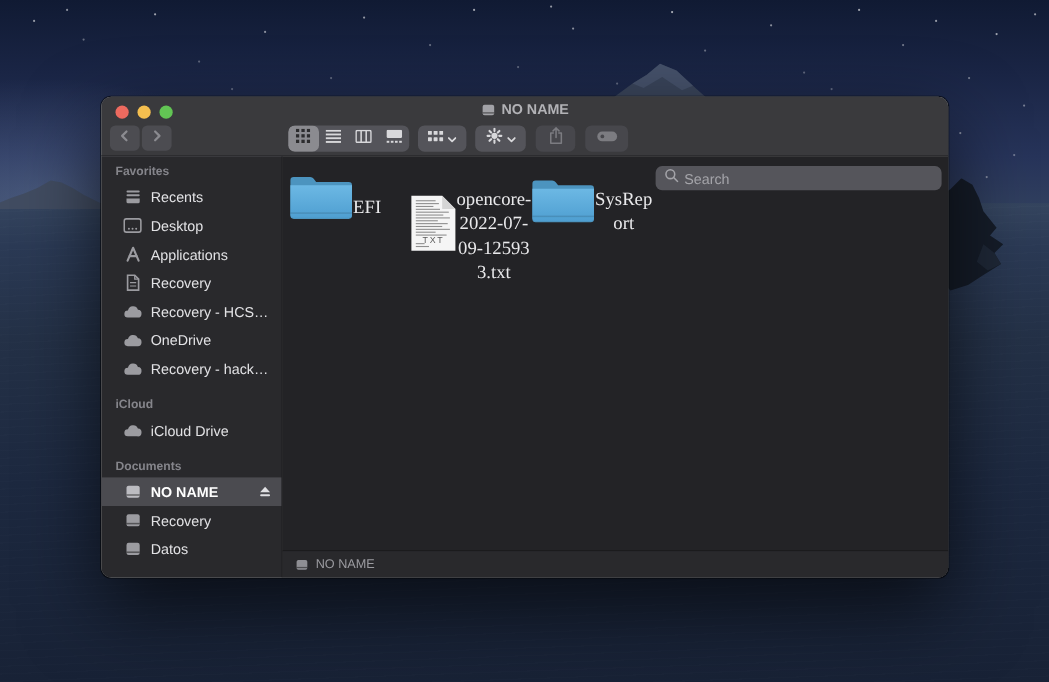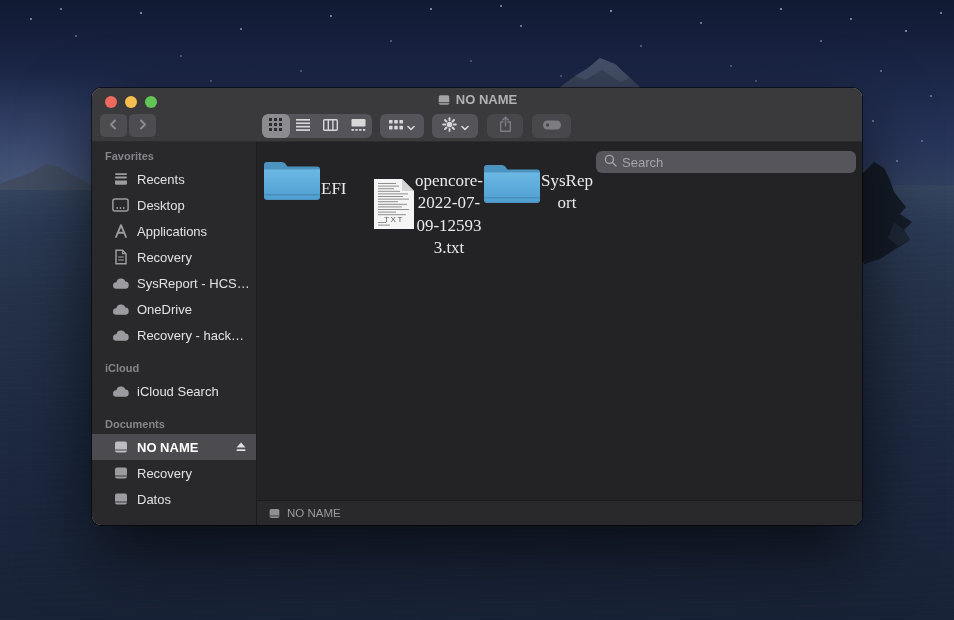--- a/index.html
+++ b/index.html
@@ -308,21 +308,21 @@
             </svg>
         </span>
         <span>Recovery</span>
       </div>
       <div class="srow">
         <span class="ic">
           <svg width="18" height="13" viewBox="0 0 18 13">
               <path d="M4.4 12 a3.4 3.4 0 0 1 .2-6.8 a5 5 0 0 1 9.6-.7 a3.4 3.4 0 0 1-.5 7.5 z" fill="currentColor"></path>
             </svg>
         </span>
-        <span>SysReport - HCS…</span>
+        <span>Recovery - HCS…</span>
       </div>
       <div class="srow">
         <span class="ic">
           <svg width="18" height="13" viewBox="0 0 18 13">
               <path d="M4.4 12 a3.4 3.4 0 0 1 .2-6.8 a5 5 0 0 1 9.6-.7 a3.4 3.4 0 0 1-.5 7.5 z" fill="currentColor"></path>
             </svg>
         </span>
         <span>OneDrive</span>
       </div>
       <div class="srow">
@@ -334,21 +334,21 @@
         <span>Recovery - hack…</span>
       </div>
 
       <div class="section-h">iCloud</div>
       <div class="srow">
         <span class="ic">
           <svg width="18" height="13" viewBox="0 0 18 13">
               <path d="M4.4 12 a3.4 3.4 0 0 1 .2-6.8 a5 5 0 0 1 9.6-.7 a3.4 3.4 0 0 1-.5 7.5 z" fill="currentColor"></path>
             </svg>
         </span>
-        <span>iCloud Search</span>
+        <span>iCloud Drive</span>
       </div>
 
       <div class="section-h">Documents</div>
       <div class="srow selected">
         <span class="ic">
           <svg width="16" height="16" viewBox="0 0 16 16">
               <rect x="2" y="2.5" width="12" height="11" rx="2" fill="currentColor"></rect>
               <rect x="2" y="10.3" width="12" height="1.4" fill="rgba(0,0,0,.45)"></rect>
             </svg>
         </span>

